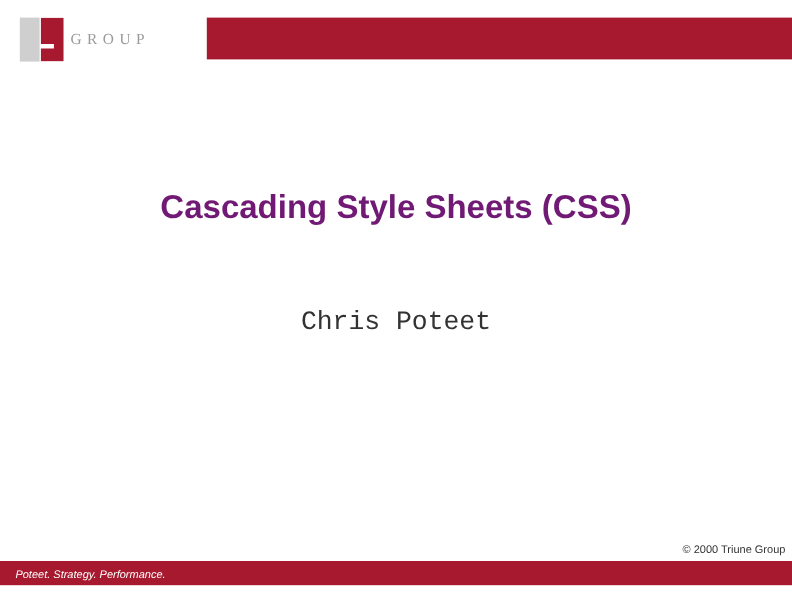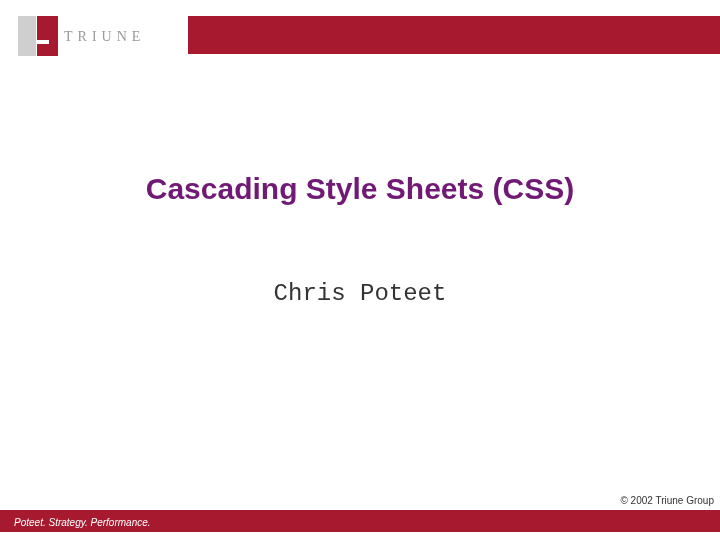--- a/index.html
+++ b/index.html
@@ -120,26 +120,26 @@
   }
 </style>
 </head>
 <body>
 
 <div class="header-bar"></div>
 
 <div class="logo">
   <div class="logo-mark"></div>
   <div class="logo-text">
-    <div class="t2">TRIUNE</div>
+    <div class="t2">GROUP</div>
   </div>
 </div>
 
 <div class="title">
   <div>Cascading Style Sheets (CSS)</div>
 </div>
 
 <div class="author">Chris Poteet</div>
 
-<div class="copyright">© 2002 Triune Group</div>
+<div class="copyright">© 2000 Triune Group</div>
 
 <div class="footer-bar"></div>
 <div class="tagline">Poteet. Strategy. Performance.</div>
 
 </body></html>

